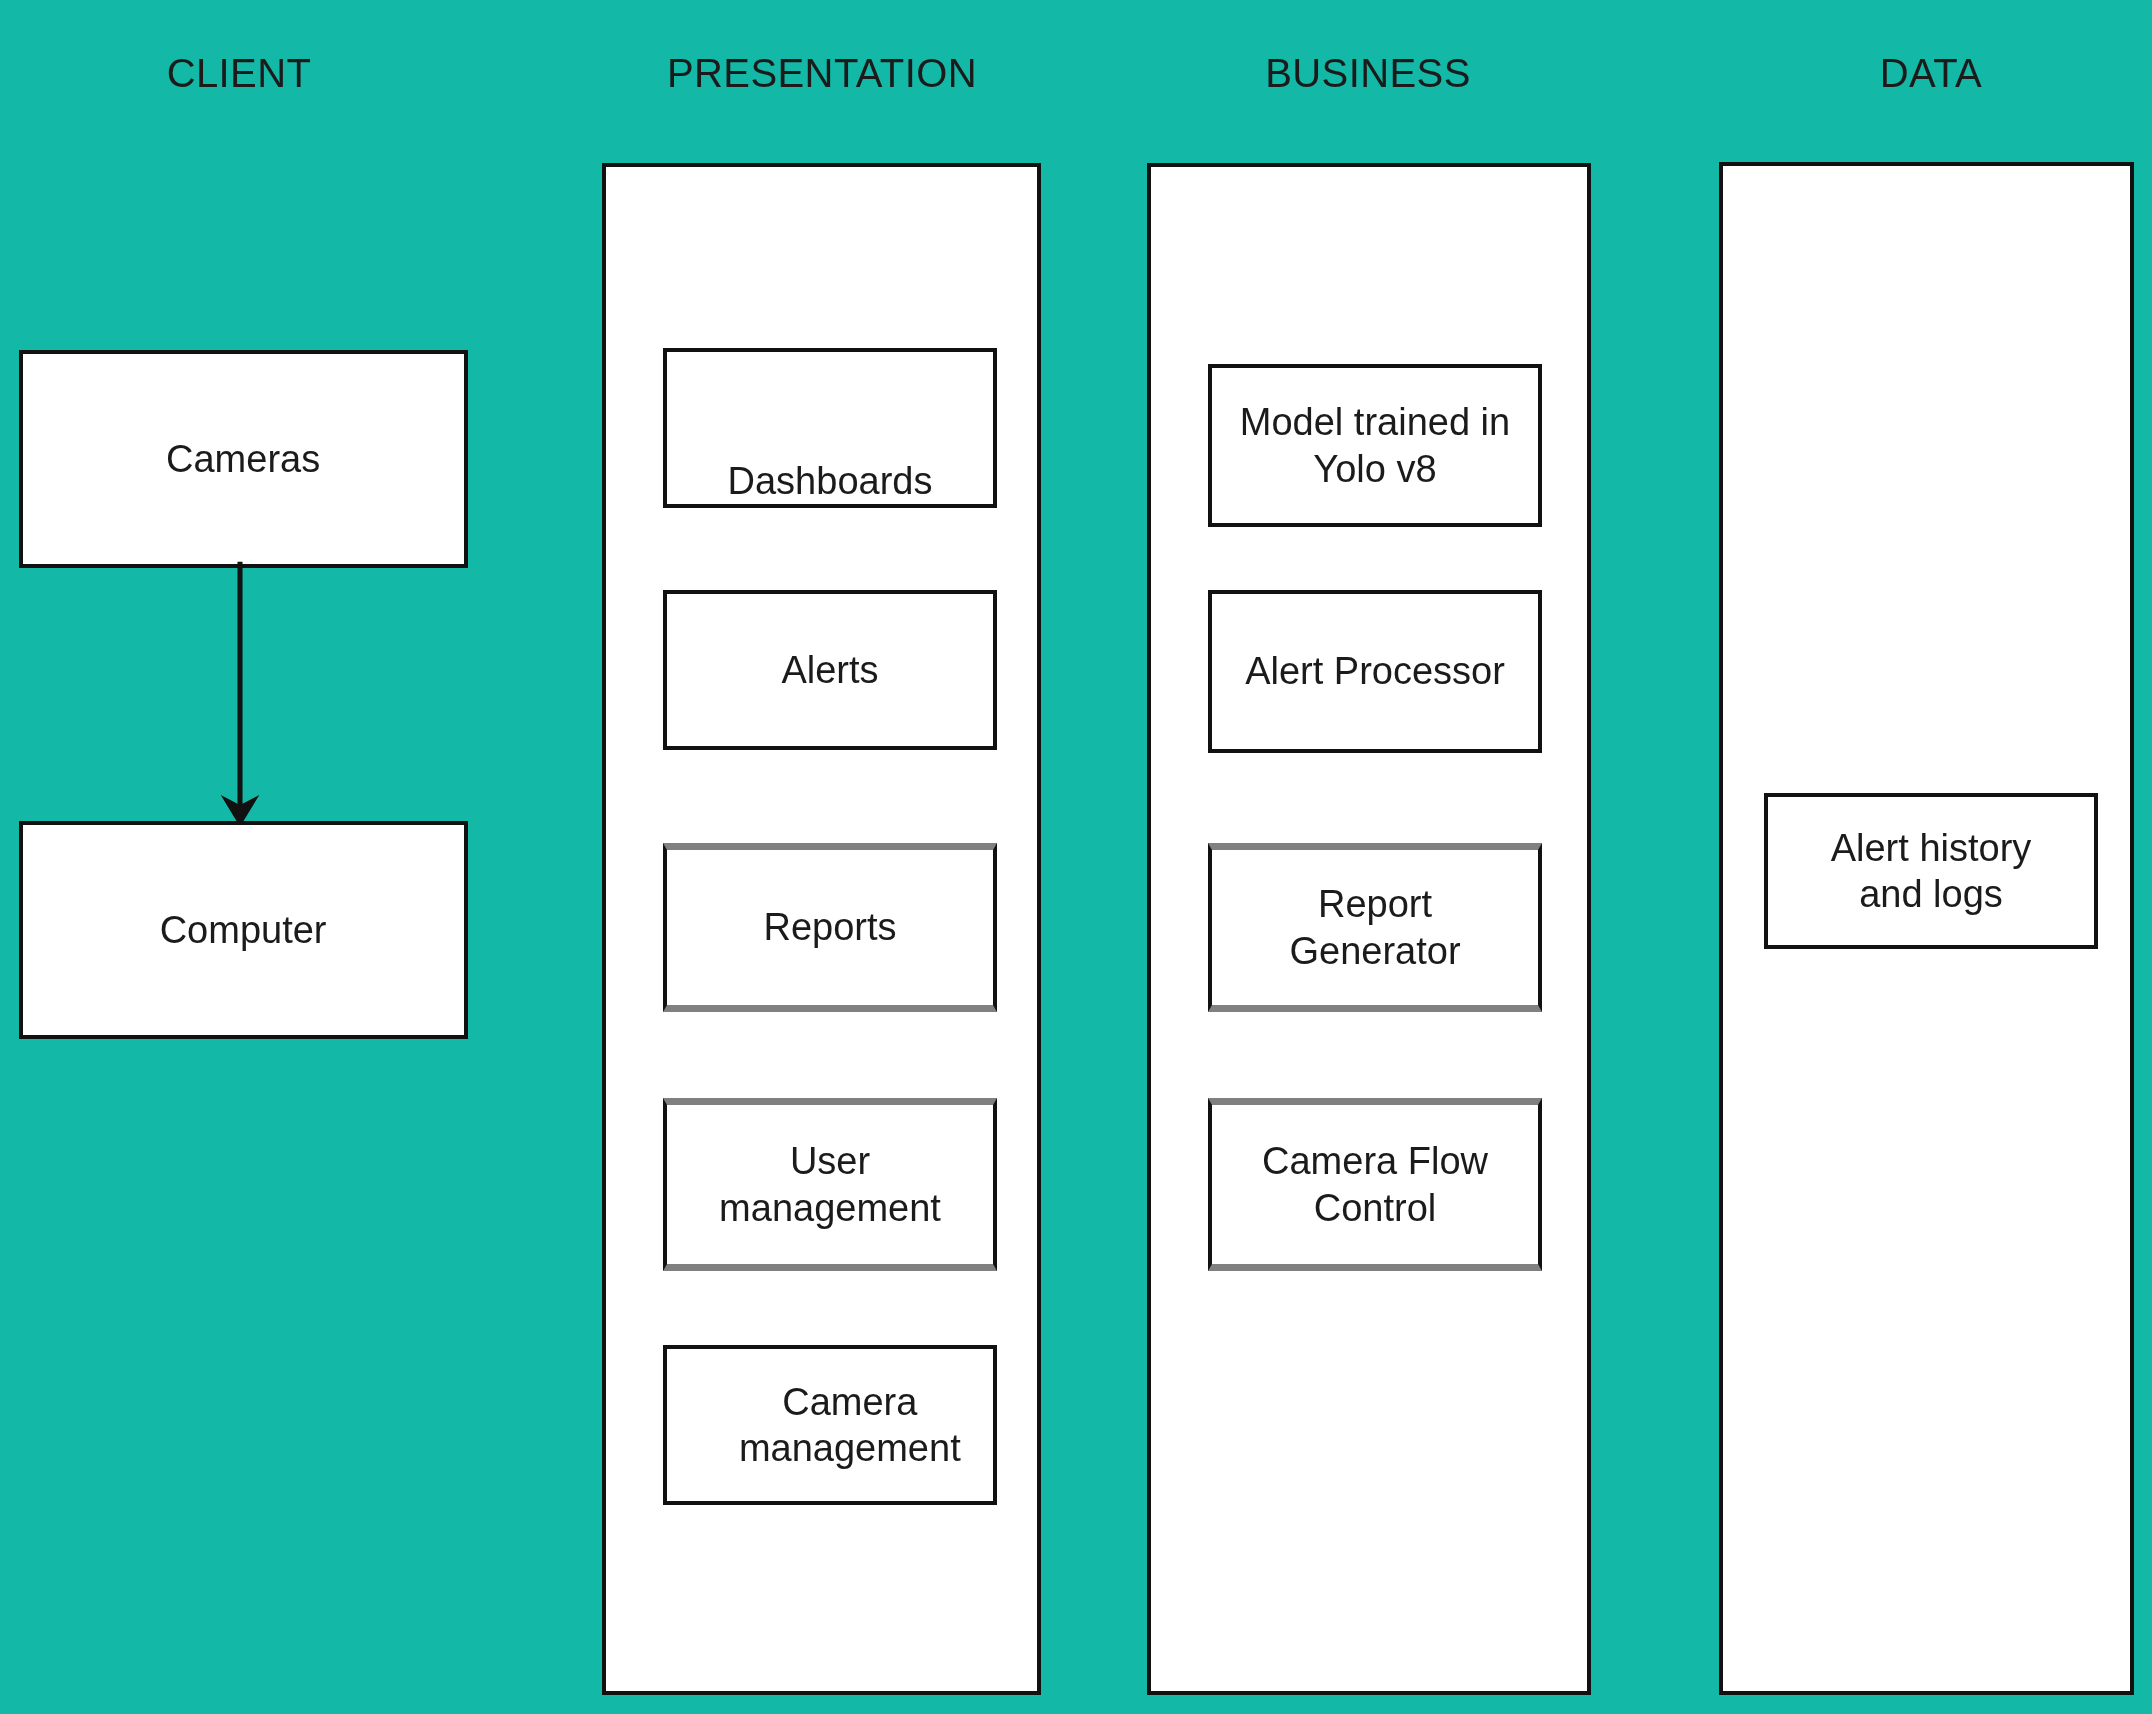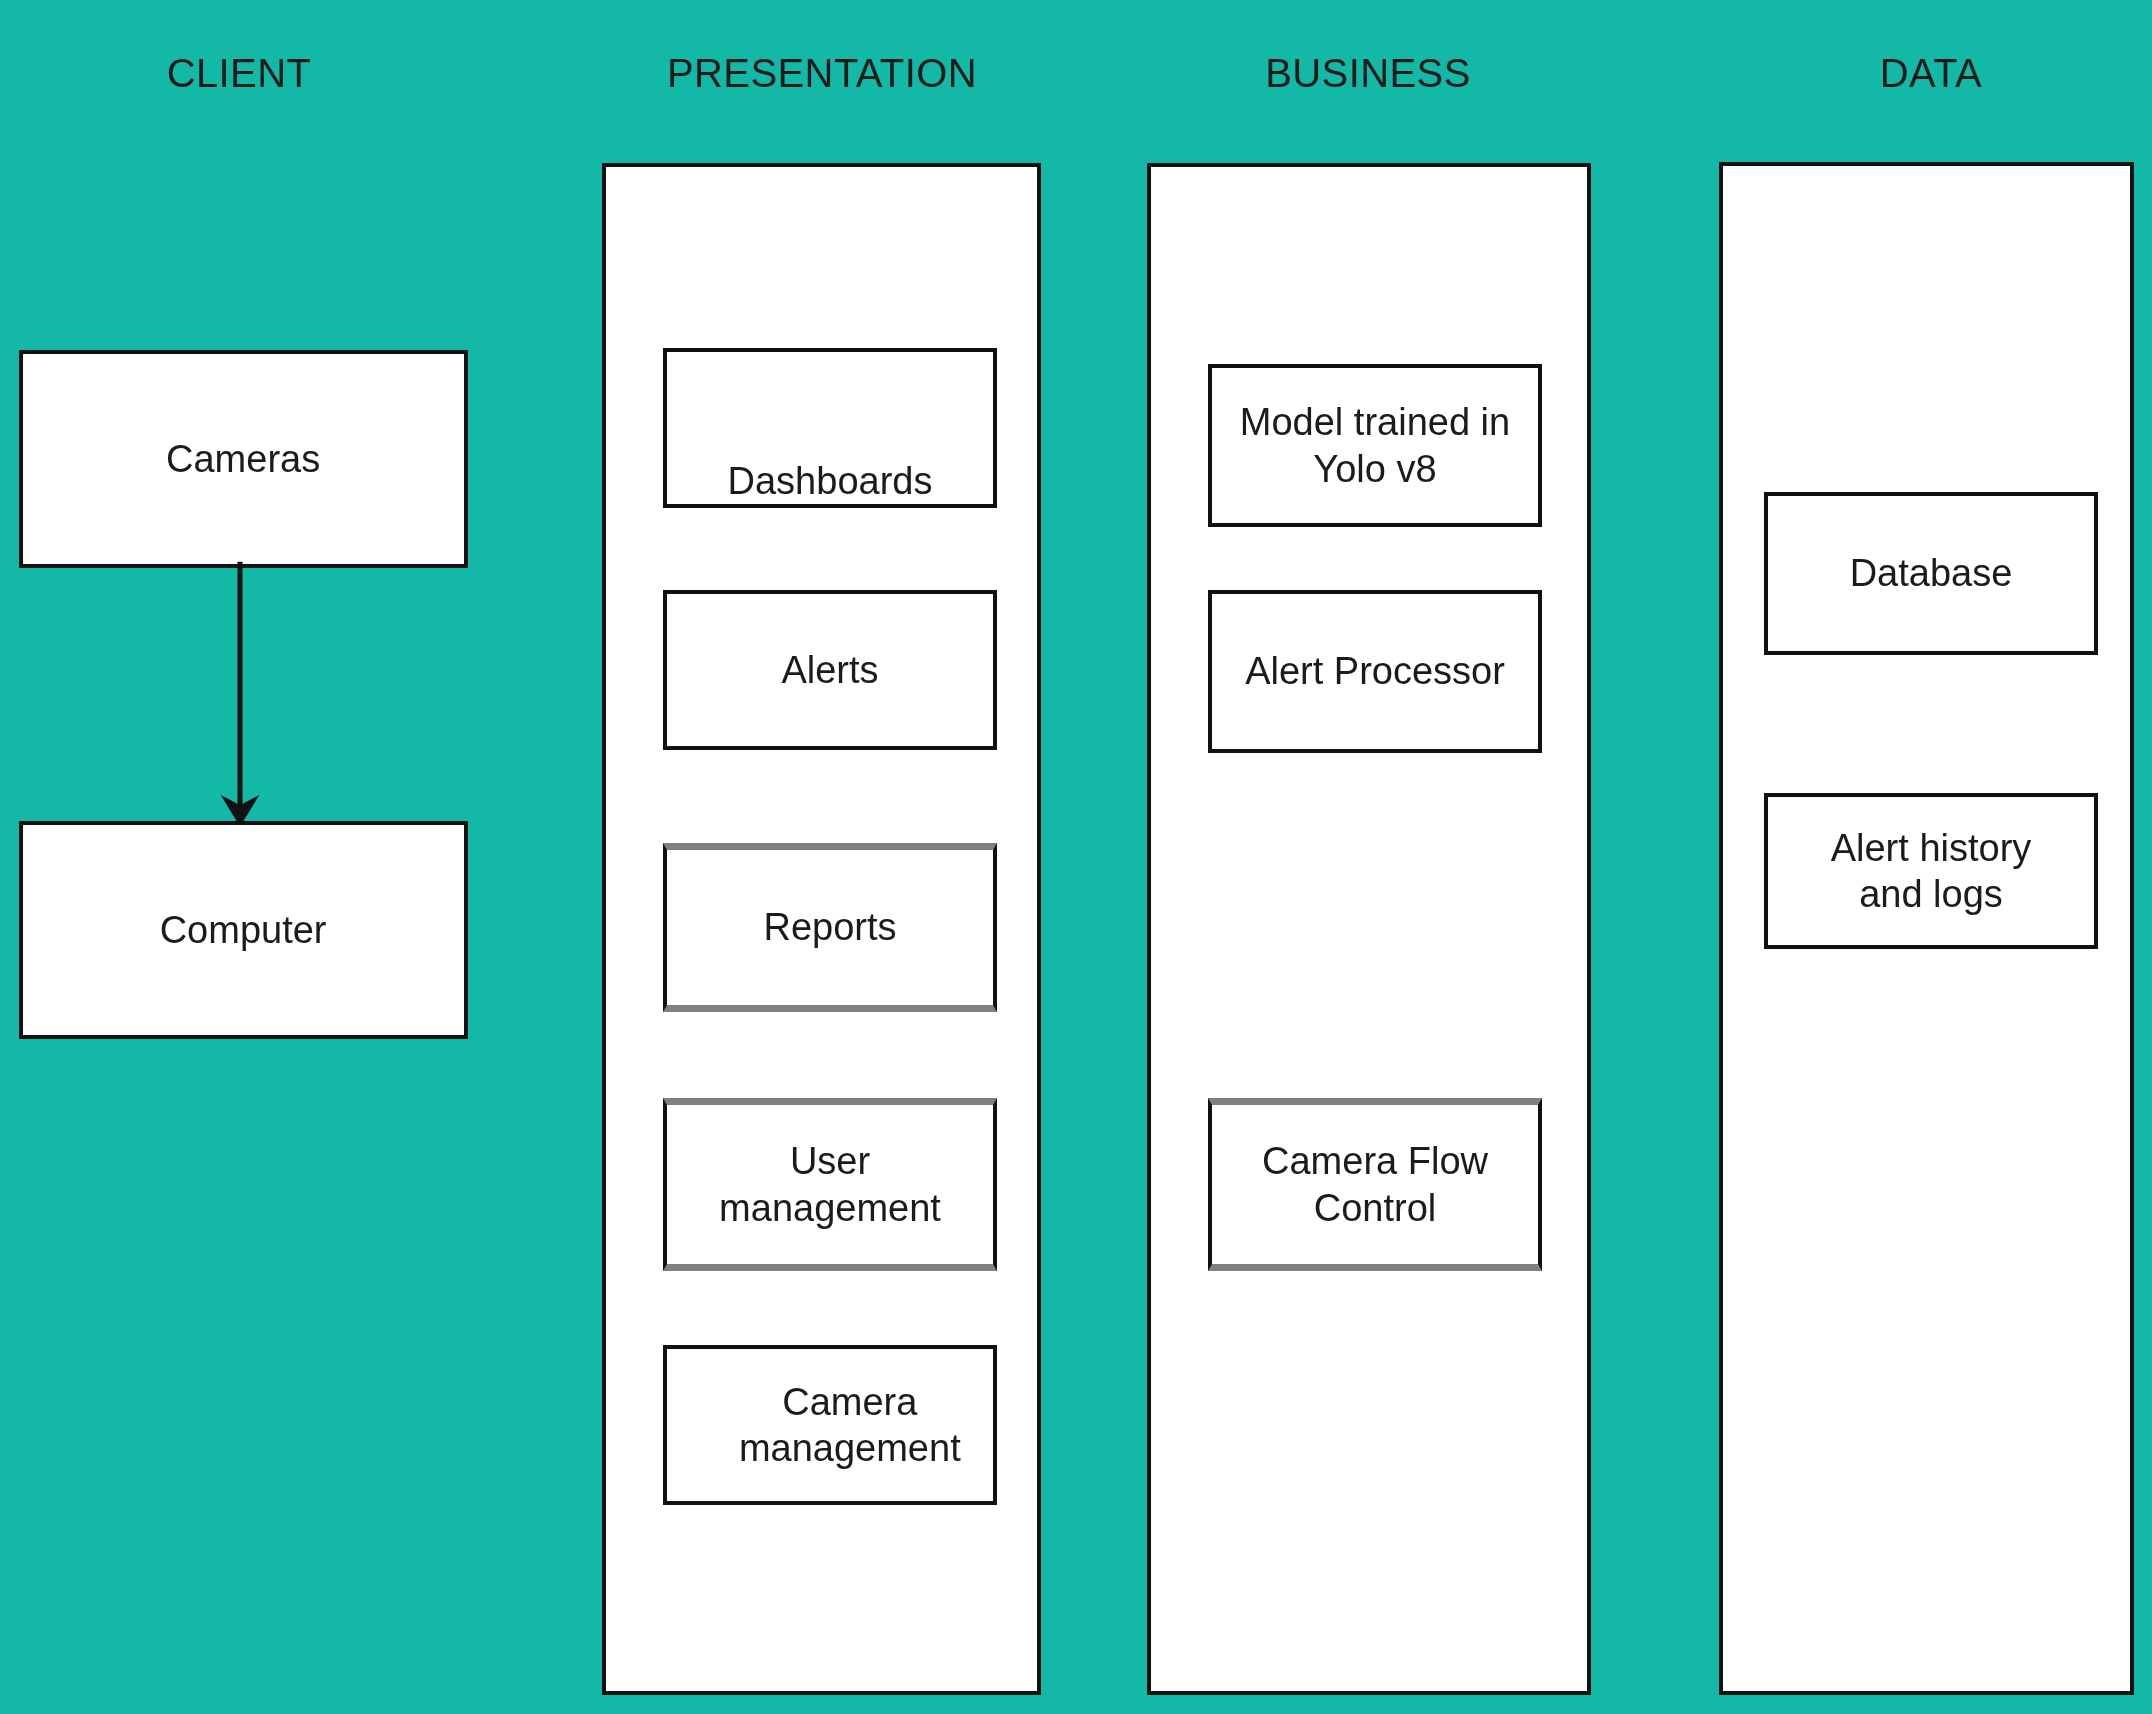--- a/index.html
+++ b/index.html
@@ -128,32 +128,33 @@
 
   <div class="node node-black" style="left:1208px; top:364px; width:334px; height:163px;">
     <span class="node-label">Model trained in
 Yolo v8</span>
   </div>
 
   <div class="node node-black" style="left:1208px; top:590px; width:334px; height:163px;">
     <span class="node-label">Alert Processor</span>
   </div>
 
+  <div class="node node-grey" style="left:1208px; top:843px; width:334px; height:169px;">
+    <span class="node-label">Report
+Generator</span>
+  </div>
 
   <div class="node node-grey" style="left:1208px; top:1098px; width:334px; height:173px;">
     <span class="node-label">Camera Flow
 Control</span>
   </div>
 
   <div class="layer-container" style="left:1719px; top:162px; width:415px; height:1533px;">
   </div>
 
-  <div class="node node-black" style="left:1764px; top:492px; width:334px; height:163px;">
-    <span class="node-label">Database</span>
-  </div>
 
   <div class="node node-black" style="left:1764px; top:793px; width:334px; height:156px;">
     <span class="node-label">Alert history
 and logs</span>
   </div>
 
 </div>
 
 
 </body></html>

